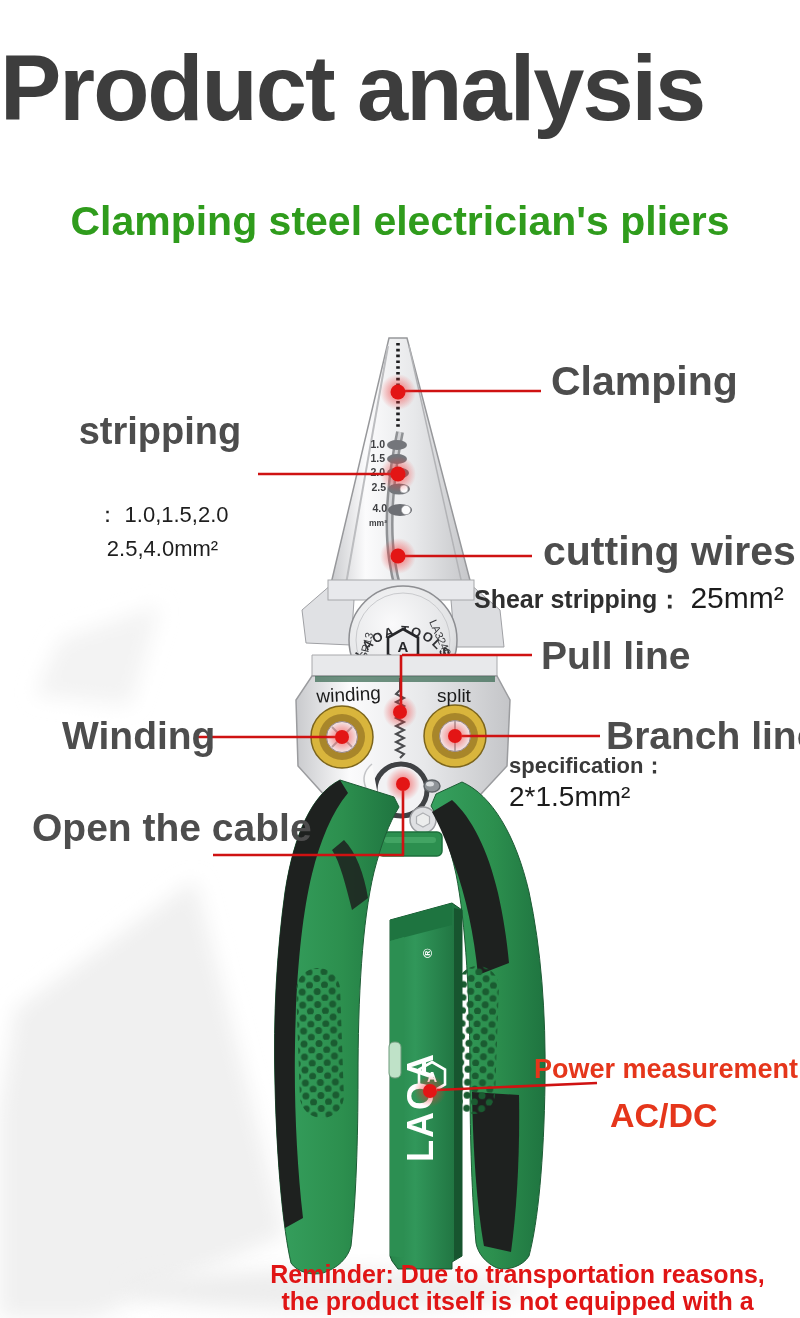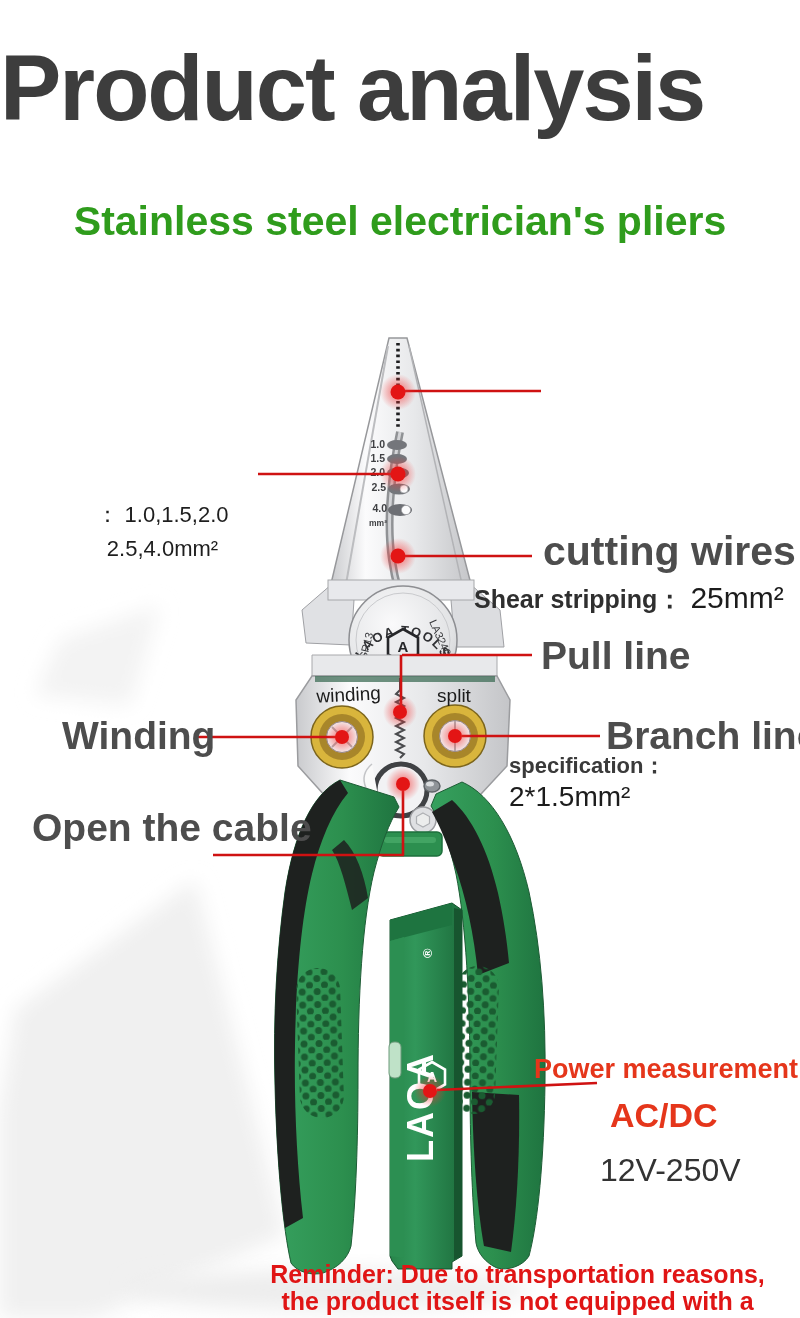--- a/index.html
+++ b/index.html
@@ -249,23 +249,25 @@
           <circle cx="403" cy="784" r="7" fill="#e31515"></circle>
         </g>
       <g>
           <circle cx="430" cy="1091" r="16" fill="url(#glow)"></circle>
           <circle cx="430" cy="1091" r="7" fill="#e31515"></circle>
         </g>
     </g>
   </svg>
 
   <div class="abs title">Product analysis</div>
-  <div class="abs subtitle">Stainless steel electrician's pliers</div>
-
-
+  <div class="abs subtitle">Clamping steel electrician's pliers</div>
+
+  <div class="abs lbl lbl-clamping">Clamping</div>
+
+  <div class="abs lbl lbl-stripping">stripping</div>
   <div class="abs spec-values">
     <div>： 1.0,1.5,2.0</div>
     <div>2.5,4.0mm²</div>
   </div>
 
   <div class="abs lbl lbl-cutting">cutting wires</div>
   <div class="abs row shear-row">
     <span class="shear-label">Shear stripping：</span>
     <span class="shear-value">25mm²</span>
   </div>
@@ -277,20 +279,19 @@
   <div class="abs lbl lbl-branch">Branch line</div>
   <div class="abs row branch-row">
     <span class="branch-label">specification：</span>
     <span class="branch-value">2*1.5mm²</span>
   </div>
 
   <div class="abs lbl lbl-open">Open the cable</div>
 
   <div class="abs lbl-power abs">Power measurement</div>
   <div class="abs lbl-acdc">AC/DC</div>
-  <div class="abs lbl-voltage">12V-250V</div>
 
   <div class="abs reminder">
     <div>Reminder: Due to transportation reasons,</div>
     <div>the product itself is not equipped with a battery</div>
   </div>
 
 </div>
 
 </body></html>

